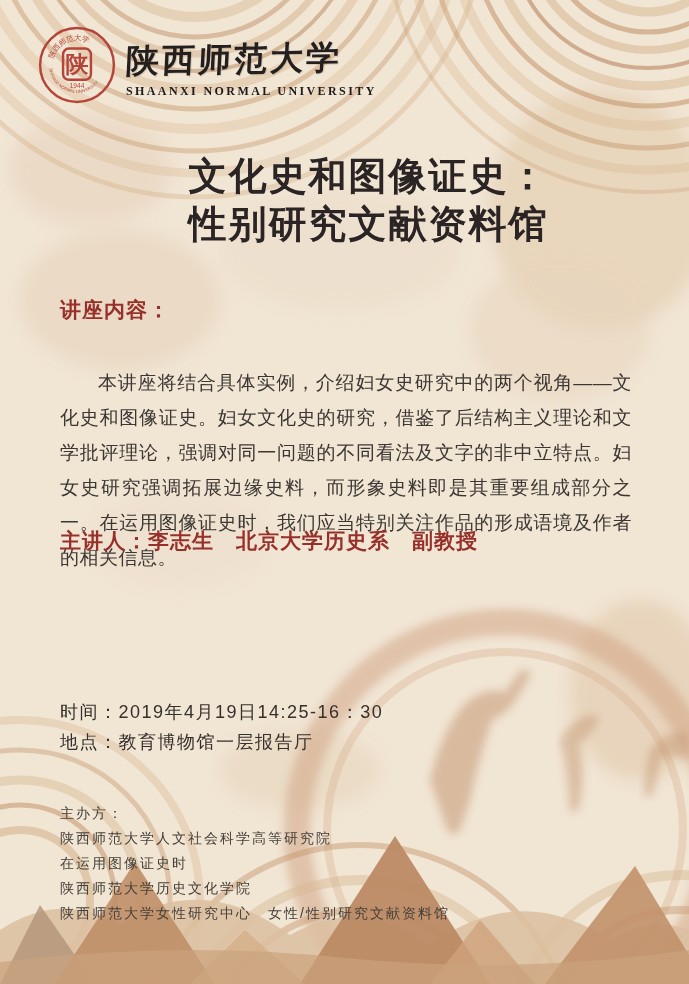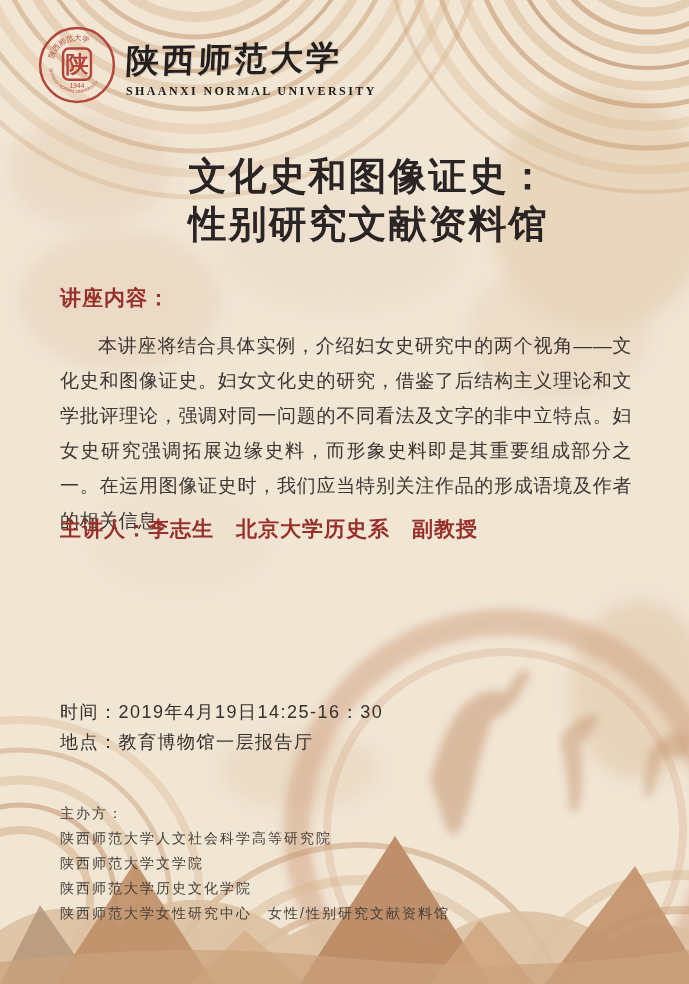--- a/index.html
+++ b/index.html
@@ -41,26 +41,26 @@
     text-align:center;color:#2b2425;
     font-weight:bold;font-size:38px;line-height:48px;
     letter-spacing:2px;
     font-family:"DejaVu Sans","Liberation Sans",sans-serif;
     margin-left:24px;
   }
 
   .red-heading{
     position:absolute;left:60px;
     color:#97302a;font-weight:bold;font-size:21px;
-    letter-spacing:1px;white-space:nowrap;
+    letter-spacing:1px;white-space:nowrap;margin-top:12px;
   }
   .body-text{
     position:absolute;left:60px;width:572px;
     color:#3c3733;font-size:19px;line-height:35px;
-    text-align:justify;text-indent:2em;letter-spacing:.5px;
+    text-align:justify;text-indent:2em;letter-spacing:.5px;margin-top:37px;
   }
   .info-line{
     position:absolute;left:60px;
     color:#35302c;font-size:18px;letter-spacing:1.5px;
     white-space:nowrap;font-weight:500;
   }
   .org{
     position:absolute;left:60px;top:806px;
     color:#46403a;font-size:14px;letter-spacing:2px;
   }
@@ -180,18 +180,18 @@
 
   <div class="red-heading" style="top:515px;">主讲人：李志生　北京大学历史系　副教授</div>
 
 
   <div class="info-line" style="top:700px;">时间：2019年4月19日14:25-16：30</div>
   <div class="info-line" style="top:730px;">地点：教育博物馆一层报告厅</div>
 
   <div class="org">
     <div>主办方：</div>
     <div>陕西师范大学人文社会科学高等研究院</div>
-    <div>陕西师范大学文学院</div>
+    <div>在运用图像证史时</div>
     <div>陕西师范大学历史文化学院</div>
     <div>陕西师范大学女性研究中心　女性/性别研究文献资料馆</div>
   </div>
 
 </div>
 
 </body></html>

